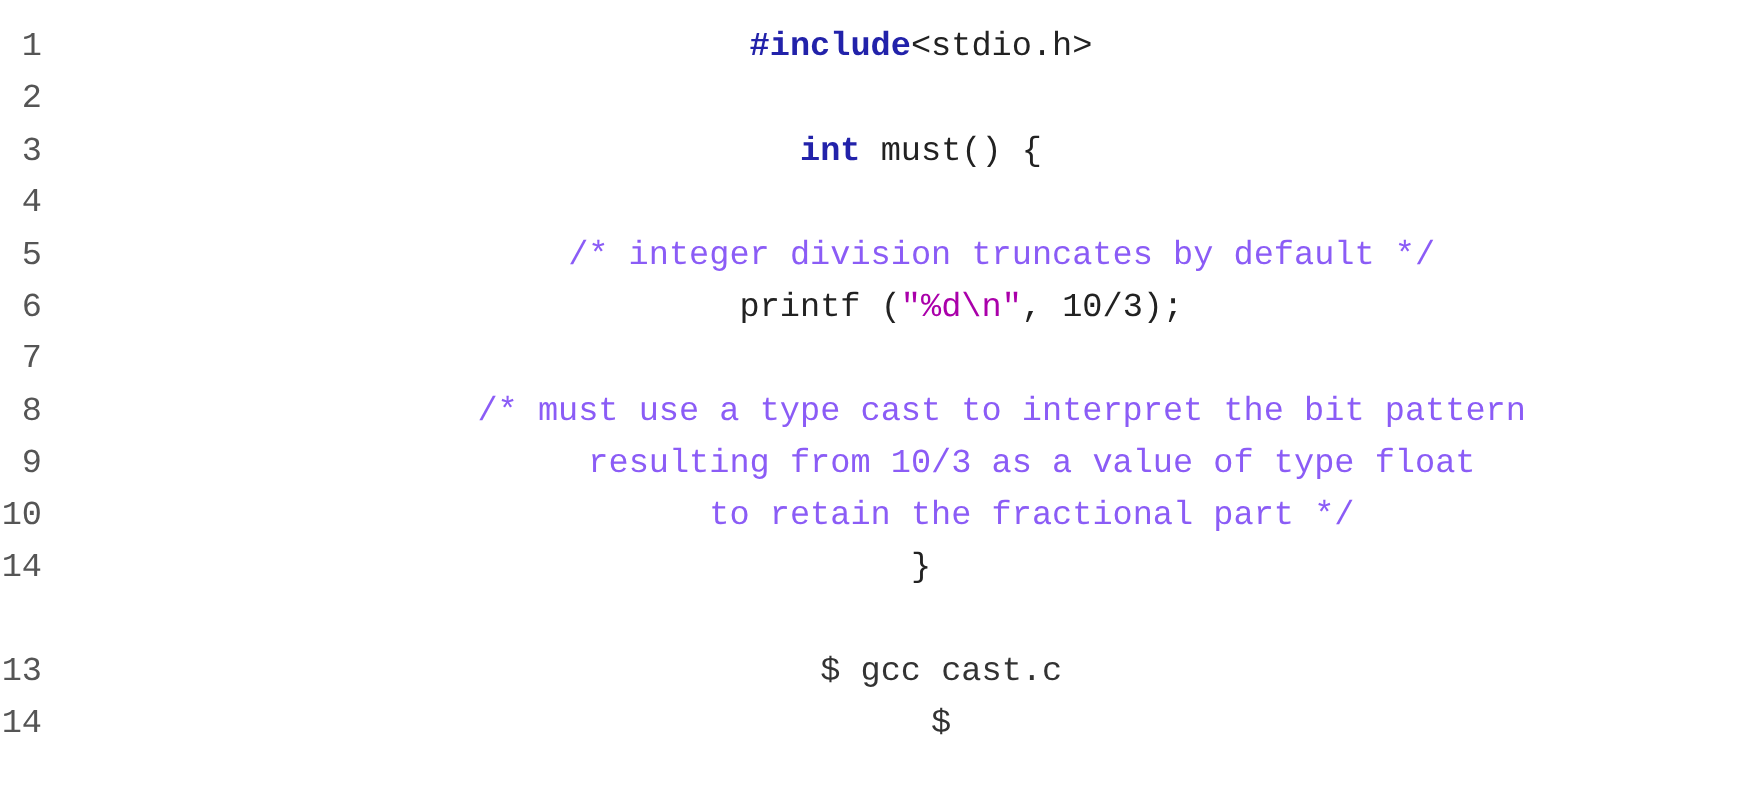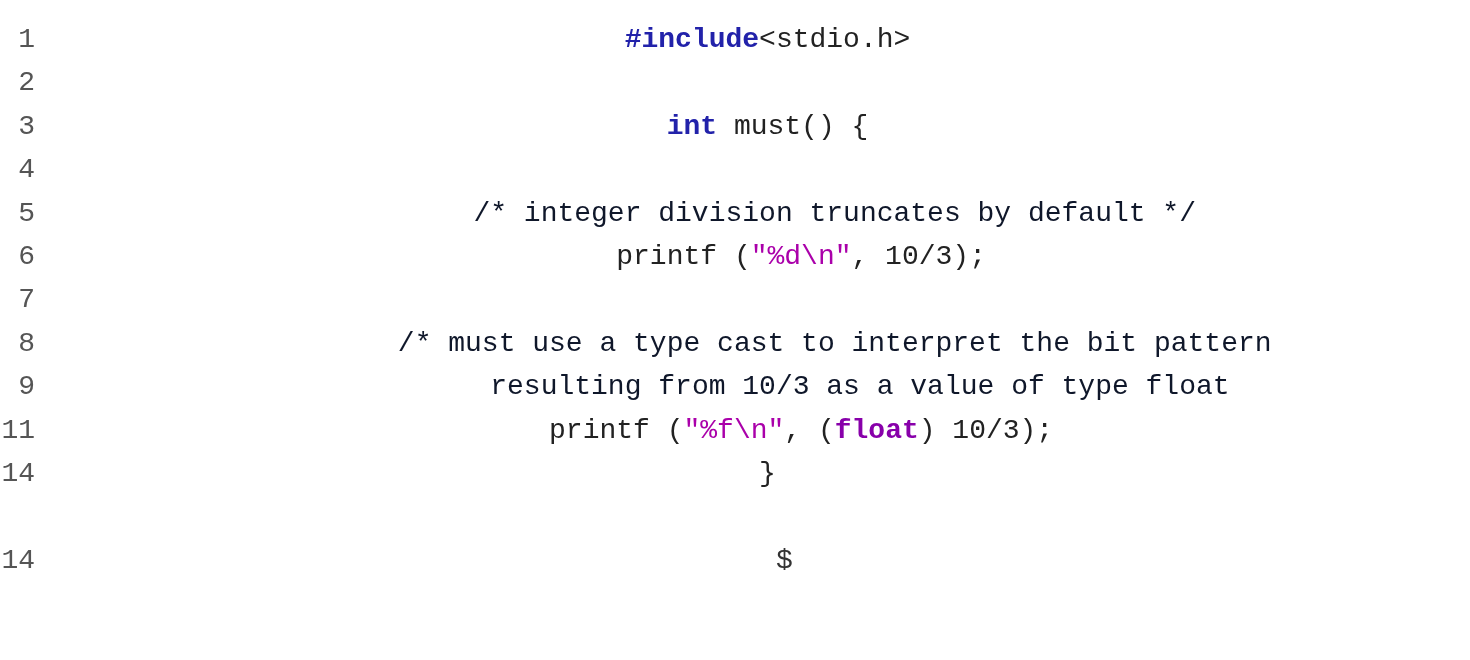--- a/index.html
+++ b/index.html
@@ -46,21 +46,21 @@
       flex: 1;
       white-space: pre;
       padding-left: 10px;
       text-align: center;
     }
 
     
     .kw-blue { color: #2222aa; font-weight: bold; }       
     .kw-purple { color: #8800aa; font-weight: bold; }     
     .str-purple { color: #aa00aa; }                        
-    .comment { color: #0f172a; margin-top: 24px; }                           
+    .comment { color: #8b5cf6; margin-top: 24px; }                           
     .text-black { color: #222222; }                        
     .text-dark { color: #333333; }
   </style>
 </head>
 <body>
 
 <div class="code-container" id="code-root">
 <div class="code-line">
       <span class="line-number">1</span>
       <span class="line-content"><span class="kw-blue">#include</span><span class="text-black">&lt;stdio.h&gt;</span></span>
@@ -91,28 +91,32 @@
     </div>
     <div class="code-line">
       <span class="line-number">8</span>
       <span class="line-content"><span class="comment">        /* must use a type cast to interpret the bit pattern</span></span>
     </div>
     <div class="code-line">
       <span class="line-number">9</span>
       <span class="line-content"><span class="comment">           resulting from 10/3 as a value of type float</span></span>
     </div>
     <div class="code-line">
-      <span class="line-number">11</span>
-      <span class="line-content"><span class="text-black">    printf (</span><span class="str-purple">"%f\n"</span><span class="text-black">, (</span><span class="kw-purple">float</span><span class="text-black">) 10/3);</span></span>
+      <span class="line-number">10</span>
+      <span class="line-content"><span class="comment">           to retain the fractional part */</span></span>
     </div>
     <div class="code-line">
       <span class="line-number">14</span>
       <span class="line-content"><span class="text-black">}</span></span>
     </div>
     <div class="code-line">
       <span class="line-number"></span>
       <span class="line-content">&nbsp;</span>
     </div>
     <div class="code-line">
+      <span class="line-number">13</span>
+      <span class="line-content"><span class="text-dark">  $ gcc cast.c</span></span>
+    </div>
+    <div class="code-line">
       <span class="line-number">14</span>
       <span class="line-content"><span class="text-dark">  $</span></span>
     </div>
   </div>
 
 </body></html>

